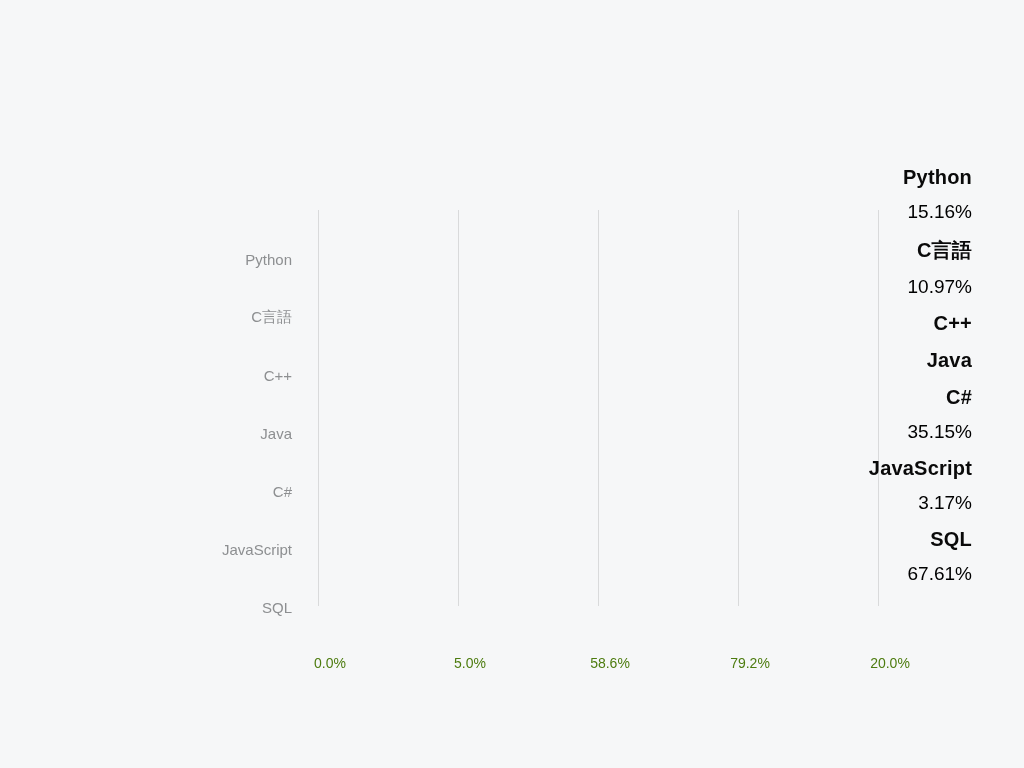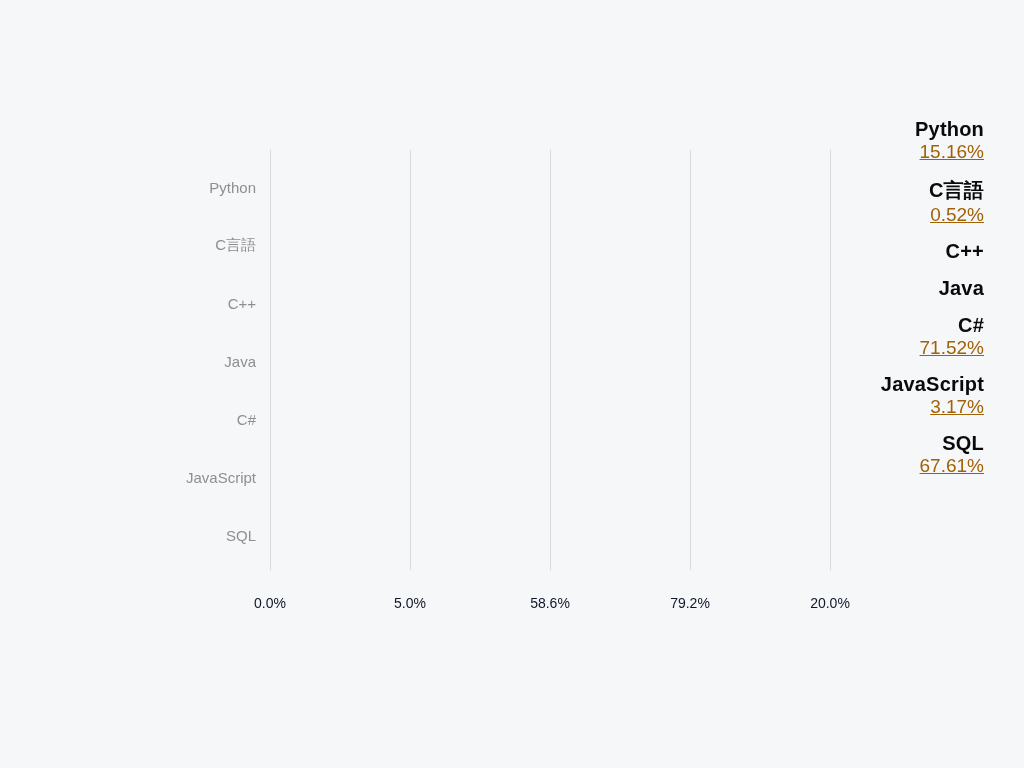--- a/index.html
+++ b/index.html
@@ -1,15 +1,15 @@
 <!DOCTYPE html>
 <html><head>
 <meta charset="utf-8">
 <style>
-  * { box-sizing: border-box; margin: 0; padding: 0; }
+  * { box-sizing: border-box; margin: 12px; padding: 0; }
   body {
     width: 1024px;
     height: 768px;
     background: #f6f7f8;
     font-family: "Helvetica Neue", Arial, sans-serif;
     position: relative;
     overflow: hidden;
   }
   .chart-area {
     position: absolute;
@@ -58,41 +58,40 @@
     position: absolute;
     left: 90px;
     top: 445px;
     width: 560px;
     height: 20px;
   }
   .xtick {
     position: absolute;
     top: 0;
     transform: translateX(-50%);
-    color: #0f172a;
+    color: #4d7c0f;
     font-size: 14px;
   }
   .legend {
     position: absolute;
     right: 40px;
     top: 118px;
     width: 170px;
     text-align: right;
   }
   .legend-item { margin-bottom: 14px; }
   .legend-name {
     font-weight: 800;
     font-size: 20px;
     color: #0a0a0a;
     letter-spacing: 0.2px;
   }
   .legend-value {
     font-size: 19px;
-    color: #a16207;
-    text-decoration: underline;
+    color: #000000;
   }
 </style>
 </head>
 <body>
 
 <div class="chart-area">
   <div class="plot">
 
     <div class="gridline" style="left:0%"></div>
     <div class="gridline" style="left:25%"></div>
@@ -139,31 +138,31 @@
   </div>
 </div>
 
 <div class="legend">
   <div class="legend-item">
     <div class="legend-name">Python</div>
     <div class="legend-value">15.16%</div>
   </div>
   <div class="legend-item">
     <div class="legend-name">C言語</div>
-    <div class="legend-value">0.52%</div>
+    <div class="legend-value">10.97%</div>
   </div>
   <div class="legend-item">
     <div class="legend-name">C++</div>
   </div>
   <div class="legend-item">
     <div class="legend-name">Java</div>
   </div>
   <div class="legend-item">
     <div class="legend-name">C#</div>
-    <div class="legend-value">71.52%</div>
+    <div class="legend-value">35.15%</div>
   </div>
   <div class="legend-item">
     <div class="legend-name">JavaScript</div>
     <div class="legend-value">3.17%</div>
   </div>
   <div class="legend-item">
     <div class="legend-name">SQL</div>
     <div class="legend-value">67.61%</div>
   </div>
 </div>

